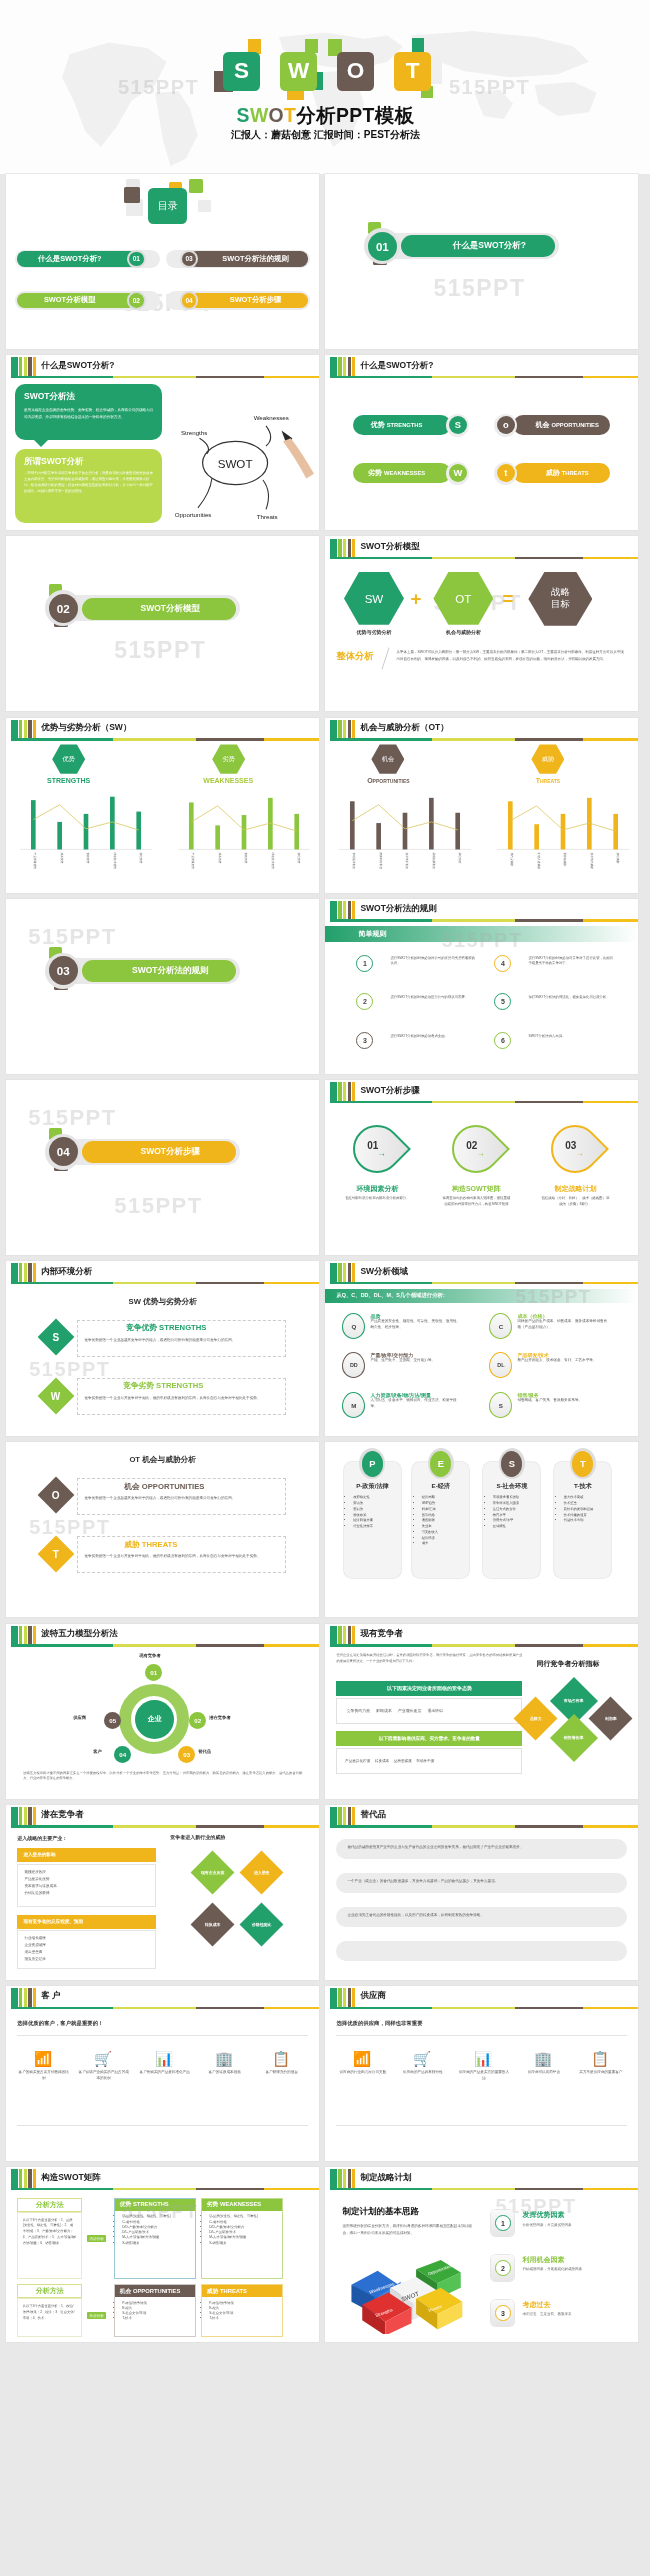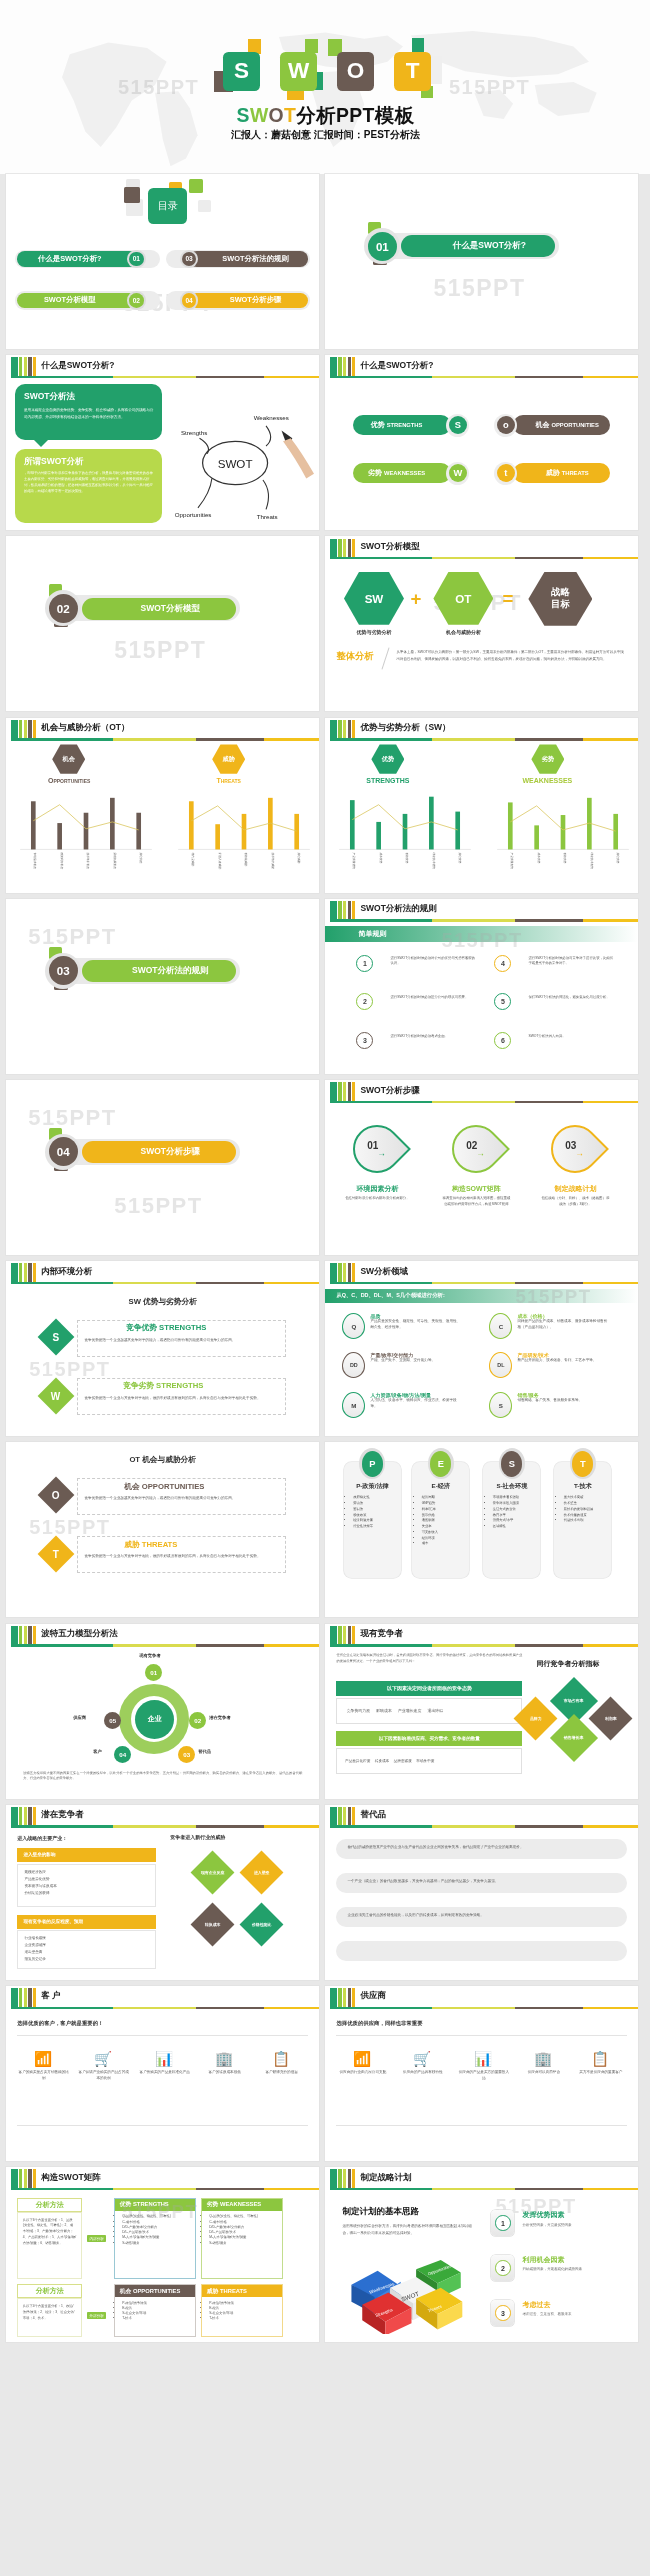--- a/index.html
+++ b/index.html
@@ -139,21 +139,21 @@
   .sp .knob b{
     width:18.6px; height:18.6px; border-radius:50%; color:#fff; font-size:9.3px;
     display:flex; align-items:center; justify-content:center;
   }
 
   
   .hex{
     position:relative;
     clip-path: polygon(25% 3%,75% 3%,100% 50%,75% 97%,25% 97%,0% 50%);
     display:flex; align-items:center; justify-content:center;
-    color:#fff; font-weight:bold; text-align:center;
+    color:#fff; font-weight:normal; text-align:center;
   }
 
   
   .chart{ position:absolute; }
 
   
   .rnum{
     position:absolute; width:17px; height:17px; border-radius:50%;
     border:1.9px solid #22a06b; display:flex; align-items:center; justify-content:center;
     font-size:7px; font-weight:bold; color:#444; background:#fff;
@@ -492,20 +492,78 @@
       <div class="hex" style="position:absolute;left:108px;top:11px;width:60px;height:56px;background:#8cc63f;font-size:11.6px;">
             <span>OT</span>
           </div>
       <div style="position:absolute;left:108px;top:70px;width:60px;text-align:center;font-size:5px;font-weight:bold;">机会与威胁分析</div>
       <div style="position:absolute;left:177px;top:29px;font-size:18.6px;color:#f0b51a;font-weight:bold;">=</div>
       <div class="hex" style="position:absolute;left:203px;top:11px;width:64px;height:57px;background:#6b5b53;font-size:9.3px;line-height:1.25;white-space:pre;"><span>战略
 目标</span></div>
       <div style="position:absolute;left:11px;top:91px;font-size:9.3px;font-weight:bold;color:#f0b51a;">整体分析</div>
       <div style="position:absolute;left:71px;top:90px;width:229px;font-size:3.5px;line-height:1.8;color:#555;">从整体上看，SWOT可以分为两部分：第一部分为SW，主要用来分析内部条件；第二部分为OT，主要用来分析外部条件。利用这种方法可以从中找出对自己有利的、值得发扬的因素，以及对自己不利的、如何去避免的东西，发现存在的问题，找出解决办法，并明确以后的发展方向。</div>
       <div style="position:absolute;left:60px;top:88px;width:1.2px;height:23px;background:#ccc;transform:rotate(18deg);"></div>
+    </div>
+  </div>
+
+  <div class="slide" style="margin-left:6.2px;">
+    <div class="hdr">
+      <div class="bars">
+            <i class="b0"></i>
+            <i class="b1"></i>
+            <i class="b2"></i>
+            <i class="b3"></i>
+            <i class="b4"></i>
+          </div>
+      <div class="t">优势与劣势分析（SW）</div>
+      <div class="rule">
+            <span class="s1"></span>
+            <span class="s2"></span>
+            <span class="s3"></span>
+            <span class="s4"></span>
+          </div>
+    </div>
+    <div class="body">
+      <div class="hex" style="position:absolute;left:46px;top:3.1px;width:33px;height:31px;background:#22a06b;font-size:6.2px;">
+            <span>优势</span>
+          </div>
+      <div style="position:absolute;left:34px;top:36px;width:57px;text-align:center;font-size:7px;font-weight:bold;color:#22a06b;font-variant:small-caps;">STRENGTHS</div>
+      <div class="chart" id="sw0" style="left:14px;top:48px;width:132px;height:93px;"><svg width="132" height="93" viewBox="0 0 170 120">
+              <line x1="0" x2="170" y1="78" y2="78" stroke="#e2e2e2"></line>
+              <rect x="14" y="14.36" width="6" height="63.64" fill="#22a06b"></rect>
+              <rect x="48" y="42.480000000000004" width="6" height="35.519999999999996" fill="#22a06b"></rect>
+              <rect x="82" y="32.12" width="6" height="45.88" fill="#22a06b"></rect>
+              <rect x="116" y="9.920000000000002" width="6" height="68.08" fill="#22a06b"></rect>
+              <rect x="150" y="29.159999999999997" width="6" height="48.84" fill="#22a06b"></rect>
+              <polyline points="17,39.519999999999996 51,20.28 85,51.36 119,42.480000000000004 153,52.84" fill="none" stroke="#d9c55a" stroke-width="1"></polyline>
+              <text x="18.5" y="82" font-size="3.6" fill="#666" font-family="'Liberation Sans',sans-serif" transform="rotate(90 18.5 82)">产品质量优势</text>
+              <text x="52.5" y="82" font-size="3.6" fill="#666" font-family="'Liberation Sans',sans-serif" transform="rotate(90 52.5 82)">成本优势</text>
+              <text x="86.5" y="82" font-size="3.6" fill="#666" font-family="'Liberation Sans',sans-serif" transform="rotate(90 86.5 82)">价格优势</text>
+              <text x="120.5" y="82" font-size="3.6" fill="#666" font-family="'Liberation Sans',sans-serif" transform="rotate(90 120.5 82)">研发技术优势</text>
+              <text x="154.5" y="82" font-size="3.6" fill="#666" font-family="'Liberation Sans',sans-serif" transform="rotate(90 154.5 82)">其它优势</text>
+            </svg></div>
+
+      <div class="hex" style="position:absolute;left:206px;top:3.1px;width:33px;height:31px;background:#8cc63f;font-size:6.2px;">
+            <span>劣势</span>
+          </div>
+      <div style="position:absolute;left:192px;top:36px;width:60px;text-align:center;font-size:7px;font-weight:bold;color:#a8c93c;font-variant:small-caps;">WEAKNESSES</div>
+      <div class="chart" id="sw1" style="left:172px;top:48px;width:132px;height:93px;"><svg width="132" height="93" viewBox="0 0 170 120">
+              <line x1="0" x2="170" y1="78" y2="78" stroke="#e2e2e2"></line>
+              <rect x="14" y="17.32" width="6" height="60.68" fill="#8cc63f"></rect>
+              <rect x="48" y="46.92" width="6" height="31.08" fill="#8cc63f"></rect>
+              <rect x="82" y="33.6" width="6" height="44.4" fill="#8cc63f"></rect>
+              <rect x="116" y="11.399999999999991" width="6" height="66.60000000000001" fill="#8cc63f"></rect>
+              <rect x="150" y="32.12" width="6" height="45.88" fill="#8cc63f"></rect>
+              <polyline points="17,42.480000000000004 51,21.759999999999998 85,52.84 119,43.96 153,54.32" fill="none" stroke="#d9c55a" stroke-width="1"></polyline>
+              <text x="18.5" y="82" font-size="3.6" fill="#666" font-family="'Liberation Sans',sans-serif" transform="rotate(90 18.5 82)">产品质量劣势</text>
+              <text x="52.5" y="82" font-size="3.6" fill="#666" font-family="'Liberation Sans',sans-serif" transform="rotate(90 52.5 82)">成本劣势</text>
+              <text x="86.5" y="82" font-size="3.6" fill="#666" font-family="'Liberation Sans',sans-serif" transform="rotate(90 86.5 82)">价格劣势</text>
+              <text x="120.5" y="82" font-size="3.6" fill="#666" font-family="'Liberation Sans',sans-serif" transform="rotate(90 120.5 82)">研发技术劣势</text>
+              <text x="154.5" y="82" font-size="3.6" fill="#666" font-family="'Liberation Sans',sans-serif" transform="rotate(90 154.5 82)">其它劣势</text>
+            </svg></div>
     </div>
   </div>
 
   <div class="slide">
     <div class="hdr">
       <div class="bars">
             <i class="b0"></i>
             <i class="b1"></i>
             <i class="b2"></i>
             <i class="b3"></i>
@@ -549,78 +607,20 @@
               <rect x="48" y="45.44" width="6" height="32.56" fill="#f0b51a"></rect>
               <rect x="82" y="32.12" width="6" height="45.88" fill="#f0b51a"></rect>
               <rect x="116" y="11.399999999999991" width="6" height="66.60000000000001" fill="#f0b51a"></rect>
               <rect x="150" y="32.12" width="6" height="45.88" fill="#f0b51a"></rect>
               <polyline points="17,41 51,21.759999999999998 85,52.84 119,43.96 153,54.32" fill="none" stroke="#d9c55a" stroke-width="1"></polyline>
               <text x="18.5" y="82" font-size="3.6" fill="#666" font-family="'Liberation Sans',sans-serif" transform="rotate(90 18.5 82)">替代品威胁</text>
               <text x="52.5" y="82" font-size="3.6" fill="#666" font-family="'Liberation Sans',sans-serif" transform="rotate(90 52.5 82)">新进入者威胁</text>
               <text x="86.5" y="82" font-size="3.6" fill="#666" font-family="'Liberation Sans',sans-serif" transform="rotate(90 86.5 82)">价格战威胁</text>
               <text x="120.5" y="82" font-size="3.6" fill="#666" font-family="'Liberation Sans',sans-serif" transform="rotate(90 120.5 82)">技术替代威胁</text>
               <text x="154.5" y="82" font-size="3.6" fill="#666" font-family="'Liberation Sans',sans-serif" transform="rotate(90 154.5 82)">其它威胁</text>
-            </svg></div>
-    </div>
-  </div>
-
-  <div class="slide" style="margin-left:6.2px;">
-    <div class="hdr">
-      <div class="bars">
-            <i class="b0"></i>
-            <i class="b1"></i>
-            <i class="b2"></i>
-            <i class="b3"></i>
-            <i class="b4"></i>
-          </div>
-      <div class="t">优势与劣势分析（SW）</div>
-      <div class="rule">
-            <span class="s1"></span>
-            <span class="s2"></span>
-            <span class="s3"></span>
-            <span class="s4"></span>
-          </div>
-    </div>
-    <div class="body">
-      <div class="hex" style="position:absolute;left:46px;top:3.1px;width:33px;height:31px;background:#22a06b;font-size:6.2px;">
-            <span>优势</span>
-          </div>
-      <div style="position:absolute;left:34px;top:36px;width:57px;text-align:center;font-size:7px;font-weight:bold;color:#22a06b;font-variant:small-caps;">STRENGTHS</div>
-      <div class="chart" id="sw0" style="left:14px;top:48px;width:132px;height:93px;"><svg width="132" height="93" viewBox="0 0 170 120">
-              <line x1="0" x2="170" y1="78" y2="78" stroke="#e2e2e2"></line>
-              <rect x="14" y="14.36" width="6" height="63.64" fill="#22a06b"></rect>
-              <rect x="48" y="42.480000000000004" width="6" height="35.519999999999996" fill="#22a06b"></rect>
-              <rect x="82" y="32.12" width="6" height="45.88" fill="#22a06b"></rect>
-              <rect x="116" y="9.920000000000002" width="6" height="68.08" fill="#22a06b"></rect>
-              <rect x="150" y="29.159999999999997" width="6" height="48.84" fill="#22a06b"></rect>
-              <polyline points="17,39.519999999999996 51,20.28 85,51.36 119,42.480000000000004 153,52.84" fill="none" stroke="#d9c55a" stroke-width="1"></polyline>
-              <text x="18.5" y="82" font-size="3.6" fill="#666" font-family="'Liberation Sans',sans-serif" transform="rotate(90 18.5 82)">产品质量优势</text>
-              <text x="52.5" y="82" font-size="3.6" fill="#666" font-family="'Liberation Sans',sans-serif" transform="rotate(90 52.5 82)">成本优势</text>
-              <text x="86.5" y="82" font-size="3.6" fill="#666" font-family="'Liberation Sans',sans-serif" transform="rotate(90 86.5 82)">价格优势</text>
-              <text x="120.5" y="82" font-size="3.6" fill="#666" font-family="'Liberation Sans',sans-serif" transform="rotate(90 120.5 82)">研发技术优势</text>
-              <text x="154.5" y="82" font-size="3.6" fill="#666" font-family="'Liberation Sans',sans-serif" transform="rotate(90 154.5 82)">其它优势</text>
-            </svg></div>
-
-      <div class="hex" style="position:absolute;left:206px;top:3.1px;width:33px;height:31px;background:#8cc63f;font-size:6.2px;">
-            <span>劣势</span>
-          </div>
-      <div style="position:absolute;left:192px;top:36px;width:60px;text-align:center;font-size:7px;font-weight:bold;color:#a8c93c;font-variant:small-caps;">WEAKNESSES</div>
-      <div class="chart" id="sw1" style="left:172px;top:48px;width:132px;height:93px;"><svg width="132" height="93" viewBox="0 0 170 120">
-              <line x1="0" x2="170" y1="78" y2="78" stroke="#e2e2e2"></line>
-              <rect x="14" y="17.32" width="6" height="60.68" fill="#8cc63f"></rect>
-              <rect x="48" y="46.92" width="6" height="31.08" fill="#8cc63f"></rect>
-              <rect x="82" y="33.6" width="6" height="44.4" fill="#8cc63f"></rect>
-              <rect x="116" y="11.399999999999991" width="6" height="66.60000000000001" fill="#8cc63f"></rect>
-              <rect x="150" y="32.12" width="6" height="45.88" fill="#8cc63f"></rect>
-              <polyline points="17,42.480000000000004 51,21.759999999999998 85,52.84 119,43.96 153,54.32" fill="none" stroke="#d9c55a" stroke-width="1"></polyline>
-              <text x="18.5" y="82" font-size="3.6" fill="#666" font-family="'Liberation Sans',sans-serif" transform="rotate(90 18.5 82)">产品质量劣势</text>
-              <text x="52.5" y="82" font-size="3.6" fill="#666" font-family="'Liberation Sans',sans-serif" transform="rotate(90 52.5 82)">成本劣势</text>
-              <text x="86.5" y="82" font-size="3.6" fill="#666" font-family="'Liberation Sans',sans-serif" transform="rotate(90 86.5 82)">价格劣势</text>
-              <text x="120.5" y="82" font-size="3.6" fill="#666" font-family="'Liberation Sans',sans-serif" transform="rotate(90 120.5 82)">研发技术劣势</text>
-              <text x="154.5" y="82" font-size="3.6" fill="#666" font-family="'Liberation Sans',sans-serif" transform="rotate(90 154.5 82)">其它劣势</text>
             </svg></div>
     </div>
   </div>
 
   <div class="slide" style="margin-left:6.2px;">
     <div class="sec-sq" style="left:43px;top:48px;background:#8cc63f;"></div>
     <div class="sec-sq" style="left:50px;top:62px;background:#22a06b;"></div>
     <div class="sec-sq" style="left:48px;top:77px;background:#6b5b53;width:14px;height:14px;"></div>
     <div class="sec-sq" style="left:71px;top:59px;background:#f0b51a;width:13px;height:13px;"></div>
     <div class="sec-pill">

